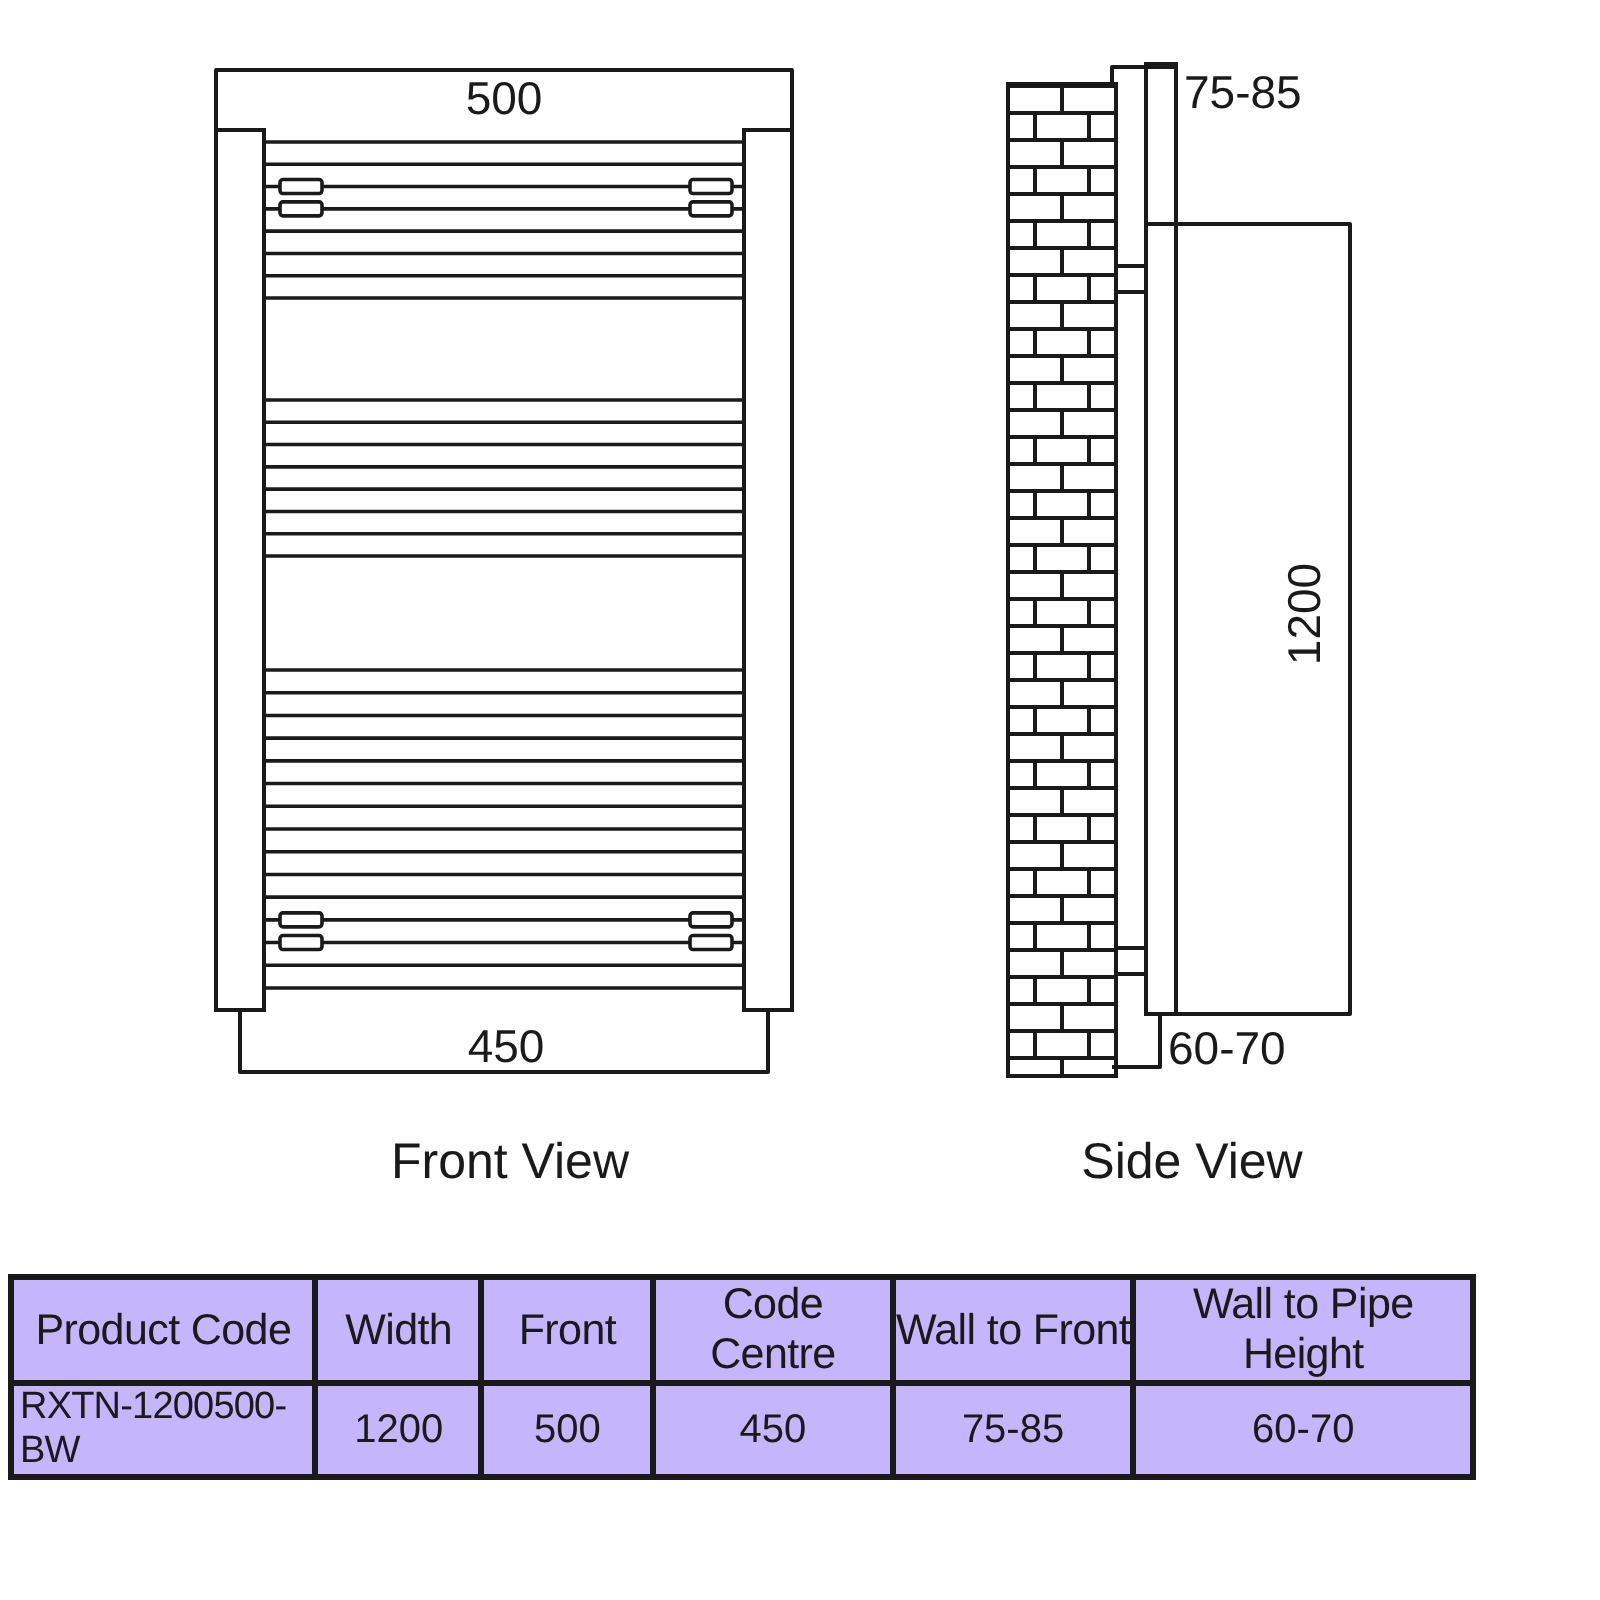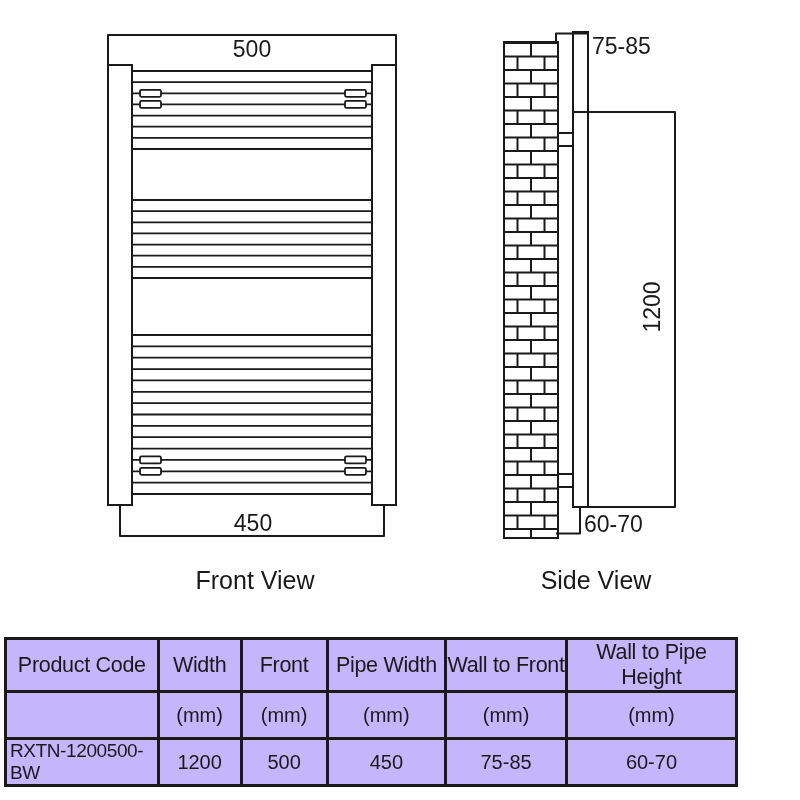--- a/index.html
+++ b/index.html
@@ -127,31 +127,23 @@
         <col style="width:91px">
       <col style="width:128px">
         <col style="width:131px">
         <col style="width:186px">
     </colgroup>
     <tbody>
       <tr>
         <td class="hdr">Product Code</td>
         <td class="hdr">Width</td>
         <td class="hdr">Front</td>
-        <td class="hdr">Pipe Width</td>
+        <td class="hdr">Code Centre</td>
         <td class="hdr">Wall to Front</td>
         <td class="hdr">Wall to Pipe Height</td>
-      </tr>
-      <tr>
-        <td class="unit"></td>
-        <td class="unit">(mm)</td>
-        <td class="unit">(mm)</td>
-        <td class="unit">(mm)</td>
-        <td class="unit">(mm)</td>
-        <td class="unit">(mm)</td>
       </tr>
       <tr>
         <td class="val pcode">RXTN-1200500-BW</td>
         <td class="val">1200</td>
         <td class="val">500</td>
         <td class="val">450</td>
         <td class="val">75-85</td>
         <td class="val">60-70</td>
       </tr>
     </tbody>

